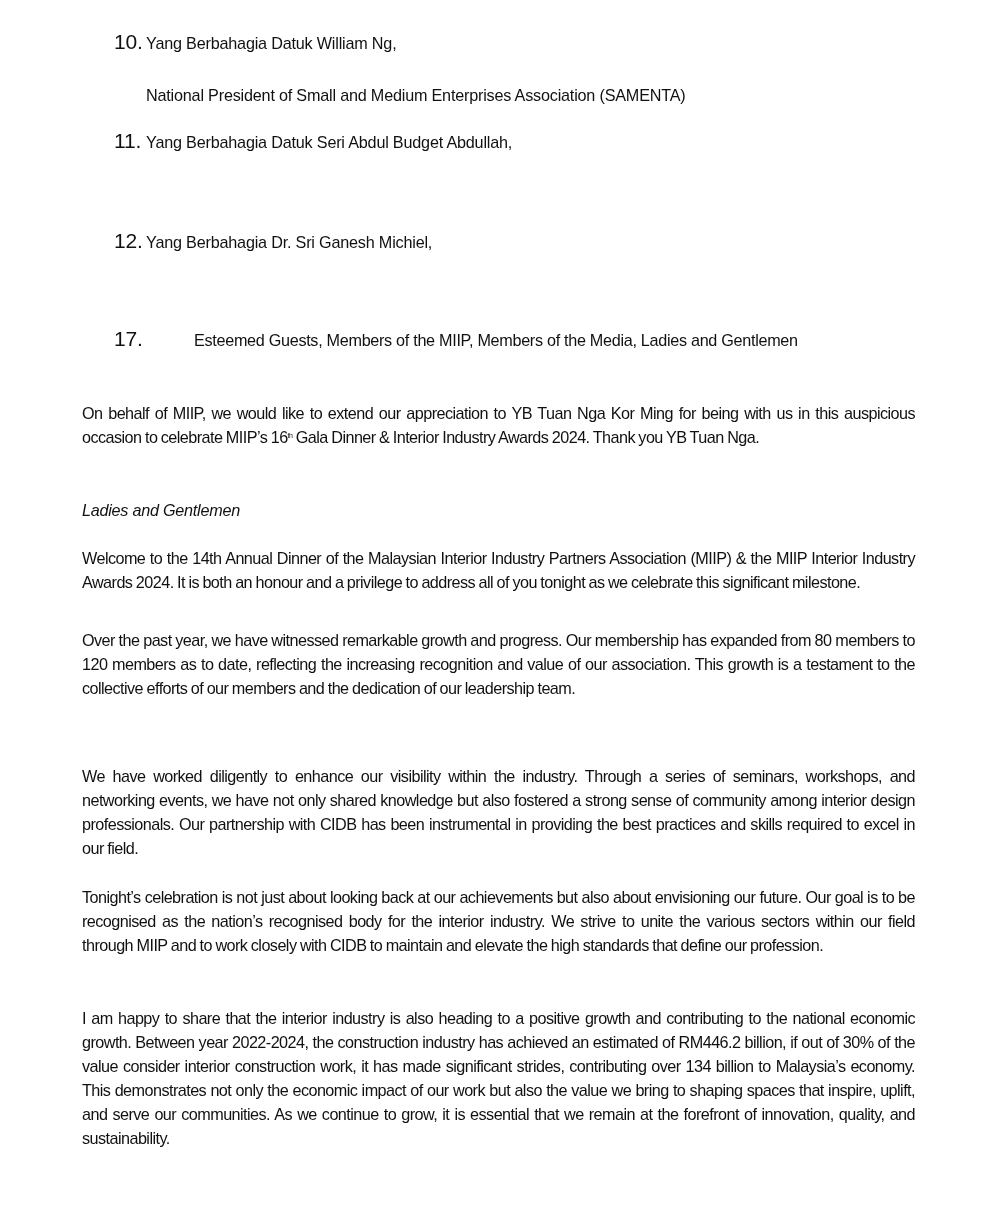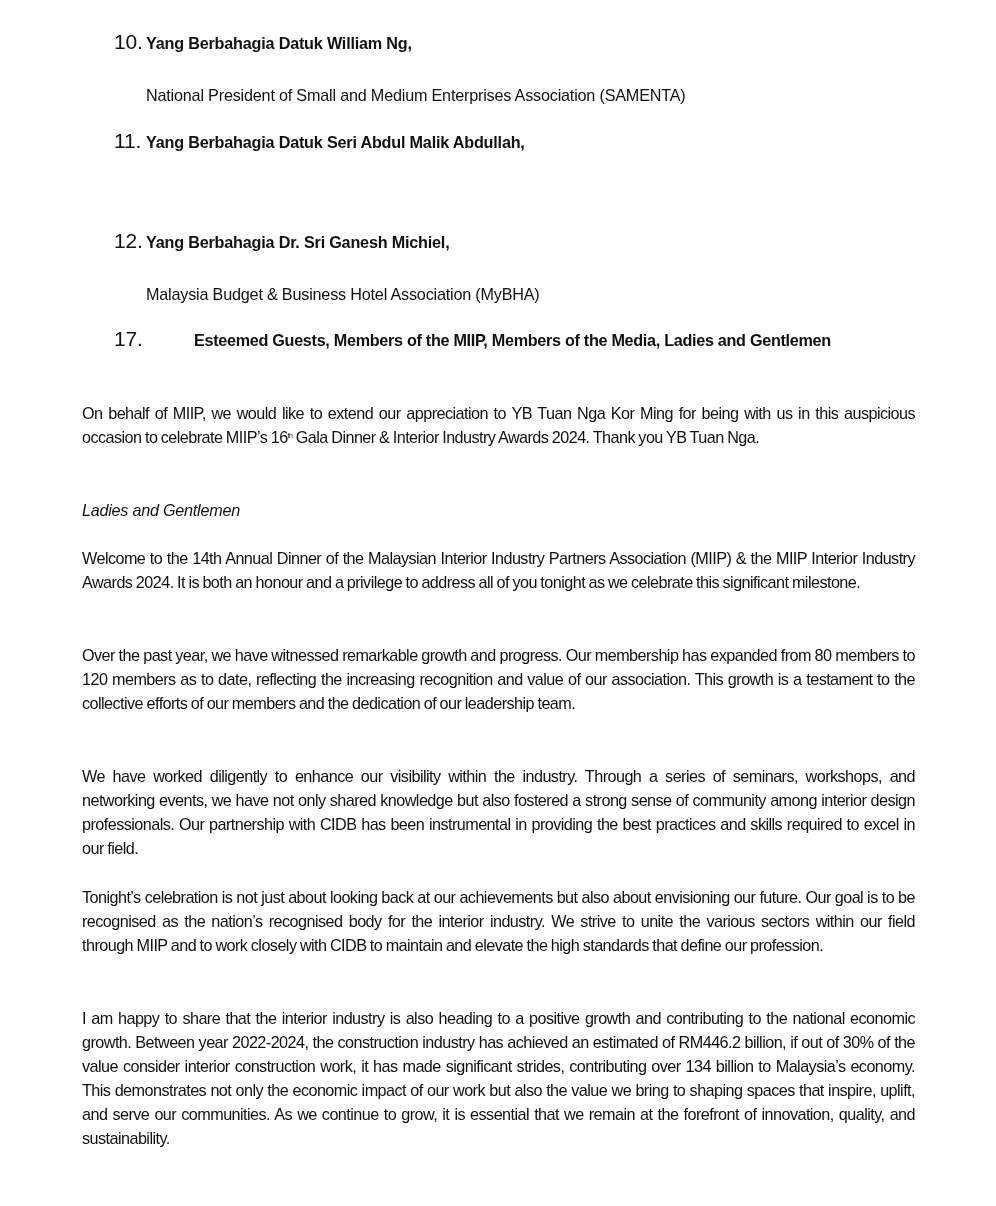--- a/index.html
+++ b/index.html
@@ -28,21 +28,21 @@
       font-size: 16.2px;
       line-height: 24px;
       letter-spacing: -0.2px;
     }
     .list-item .num {
       display: inline-block;
       width: 32px;
       font-size: 21px;
     }
     .list-item .name {
-      font-weight: bold;
+      font-weight: normal;
     }
     .list-item .role {
       display: block;
       padding-left: 32px;
       margin-top: 28px;
     }
     .para {
       position: absolute;
       left: 0;
       width: 833px;
@@ -66,39 +66,38 @@
 <body>
 
 <div class="page">
 
   <div class="list-item" style="top:30px;">
     <span class="num">10.</span><span class="name">Yang Berbahagia Datuk William Ng,</span>
     <span class="role">National President of Small and Medium Enterprises Association (SAMENTA)</span>
   </div>
 
   <div class="list-item" style="top:129px;">
-    <span class="num">11.</span><span class="name">Yang Berbahagia Datuk Seri Abdul Malik Abdullah,</span>
+    <span class="num">11.</span><span class="name">Yang Berbahagia Datuk Seri Abdul Budget Abdullah,</span>
   </div>
 
   <div class="list-item" style="top:229px;">
     <span class="num">12.</span><span class="name">Yang Berbahagia Dr. Sri Ganesh Michiel,</span>
-    <span class="role">Malaysia Budget &amp; Business Hotel Association (MyBHA)</span>
   </div>
 
   <div class="list-item" style="top:327px;">
     <span class="num">17.</span><span class="name" style="letter-spacing:-0.3px;margin-left:48px;">Esteemed Guests, Members of the MIIP,  Members of the Media, Ladies and Gentlemen</span>
   </div>
 
   <p class="para tight" style="top:401px;"><span>On behalf of MIIP, we would like to extend our appreciation  to YB Tuan Nga Kor Ming for being with us  in  this auspicious occasion to celebrate MIIP’s 16</span><sup class="ord">th</sup><span> Gala Dinner &amp; Interior Industry Awards 2024. Thank you YB Tuan Nga.</span></p>
 
   <p class="para" style="top:498px;font-style:italic;">Ladies and Gentlemen</p>
 
   <p class="para tight" style="top:546px;">Welcome to the 14th Annual Dinner of the Malaysian Interior Industry Partners Association (MIIP) &amp; the MIIP Interior Industry Awards 2024. It is both  an honour and a privilege to address all of you tonight as we celebrate this significant milestone.</p>
 
-  <p class="para tight" style="top:643px;">Over the past year, we have witnessed remarkable growth and progress. Our membership has expanded from 80 members to 120 members as to date, reflecting the increasing recognition and value of our association. This growth is a testament to the collective efforts of our members and the dedication of our leadership team.</p>
+  <p class="para tight" style="top:628px;">Over the past year, we have witnessed remarkable growth and progress. Our membership has expanded from 80 members to 120 members as to date, reflecting the increasing recognition and value of our association. This growth is a testament to the collective efforts of our members and the dedication of our leadership team.</p>
 
   <p class="para tight" style="top:764px;">We have worked diligently to enhance our visibility within the industry. Through a series of seminars, workshops, and networking events, we have not only shared knowledge but also fostered a strong sense of community among interior design professionals. Our partnership with CIDB has been instrumental in providing the best practices and skills required to excel in our field.</p>
 
   <p class="para tight" style="top:885px;">Tonight’s celebration is not just about looking back at our achievements but also about envisioning our future. Our goal is to be recognised as the nation’s recognised body for the interior industry. We strive to unite the various sectors within our field through MIIP and to work closely with CIDB to maintain and elevate the high standards that define our profession.</p>
 
   <p class="para tight" style="top:1006px;">I am happy to share that the interior industry is also heading to a positive growth and contributing to the national economic growth. Between year 2022-2024, the construction industry has achieved an estimated of RM446.2 billion, if out of 30% of the value consider interior construction work, it has made significant strides, contributing over 134 billion to Malaysia’s economy. This demonstrates not only the economic impact of our work but also the value we bring to shaping spaces that inspire, uplift, and serve our communities. As we continue to grow, it is essential that we remain at the forefront of innovation, quality, and sustainability.</p>
 
 </div>
 
 </body></html>

